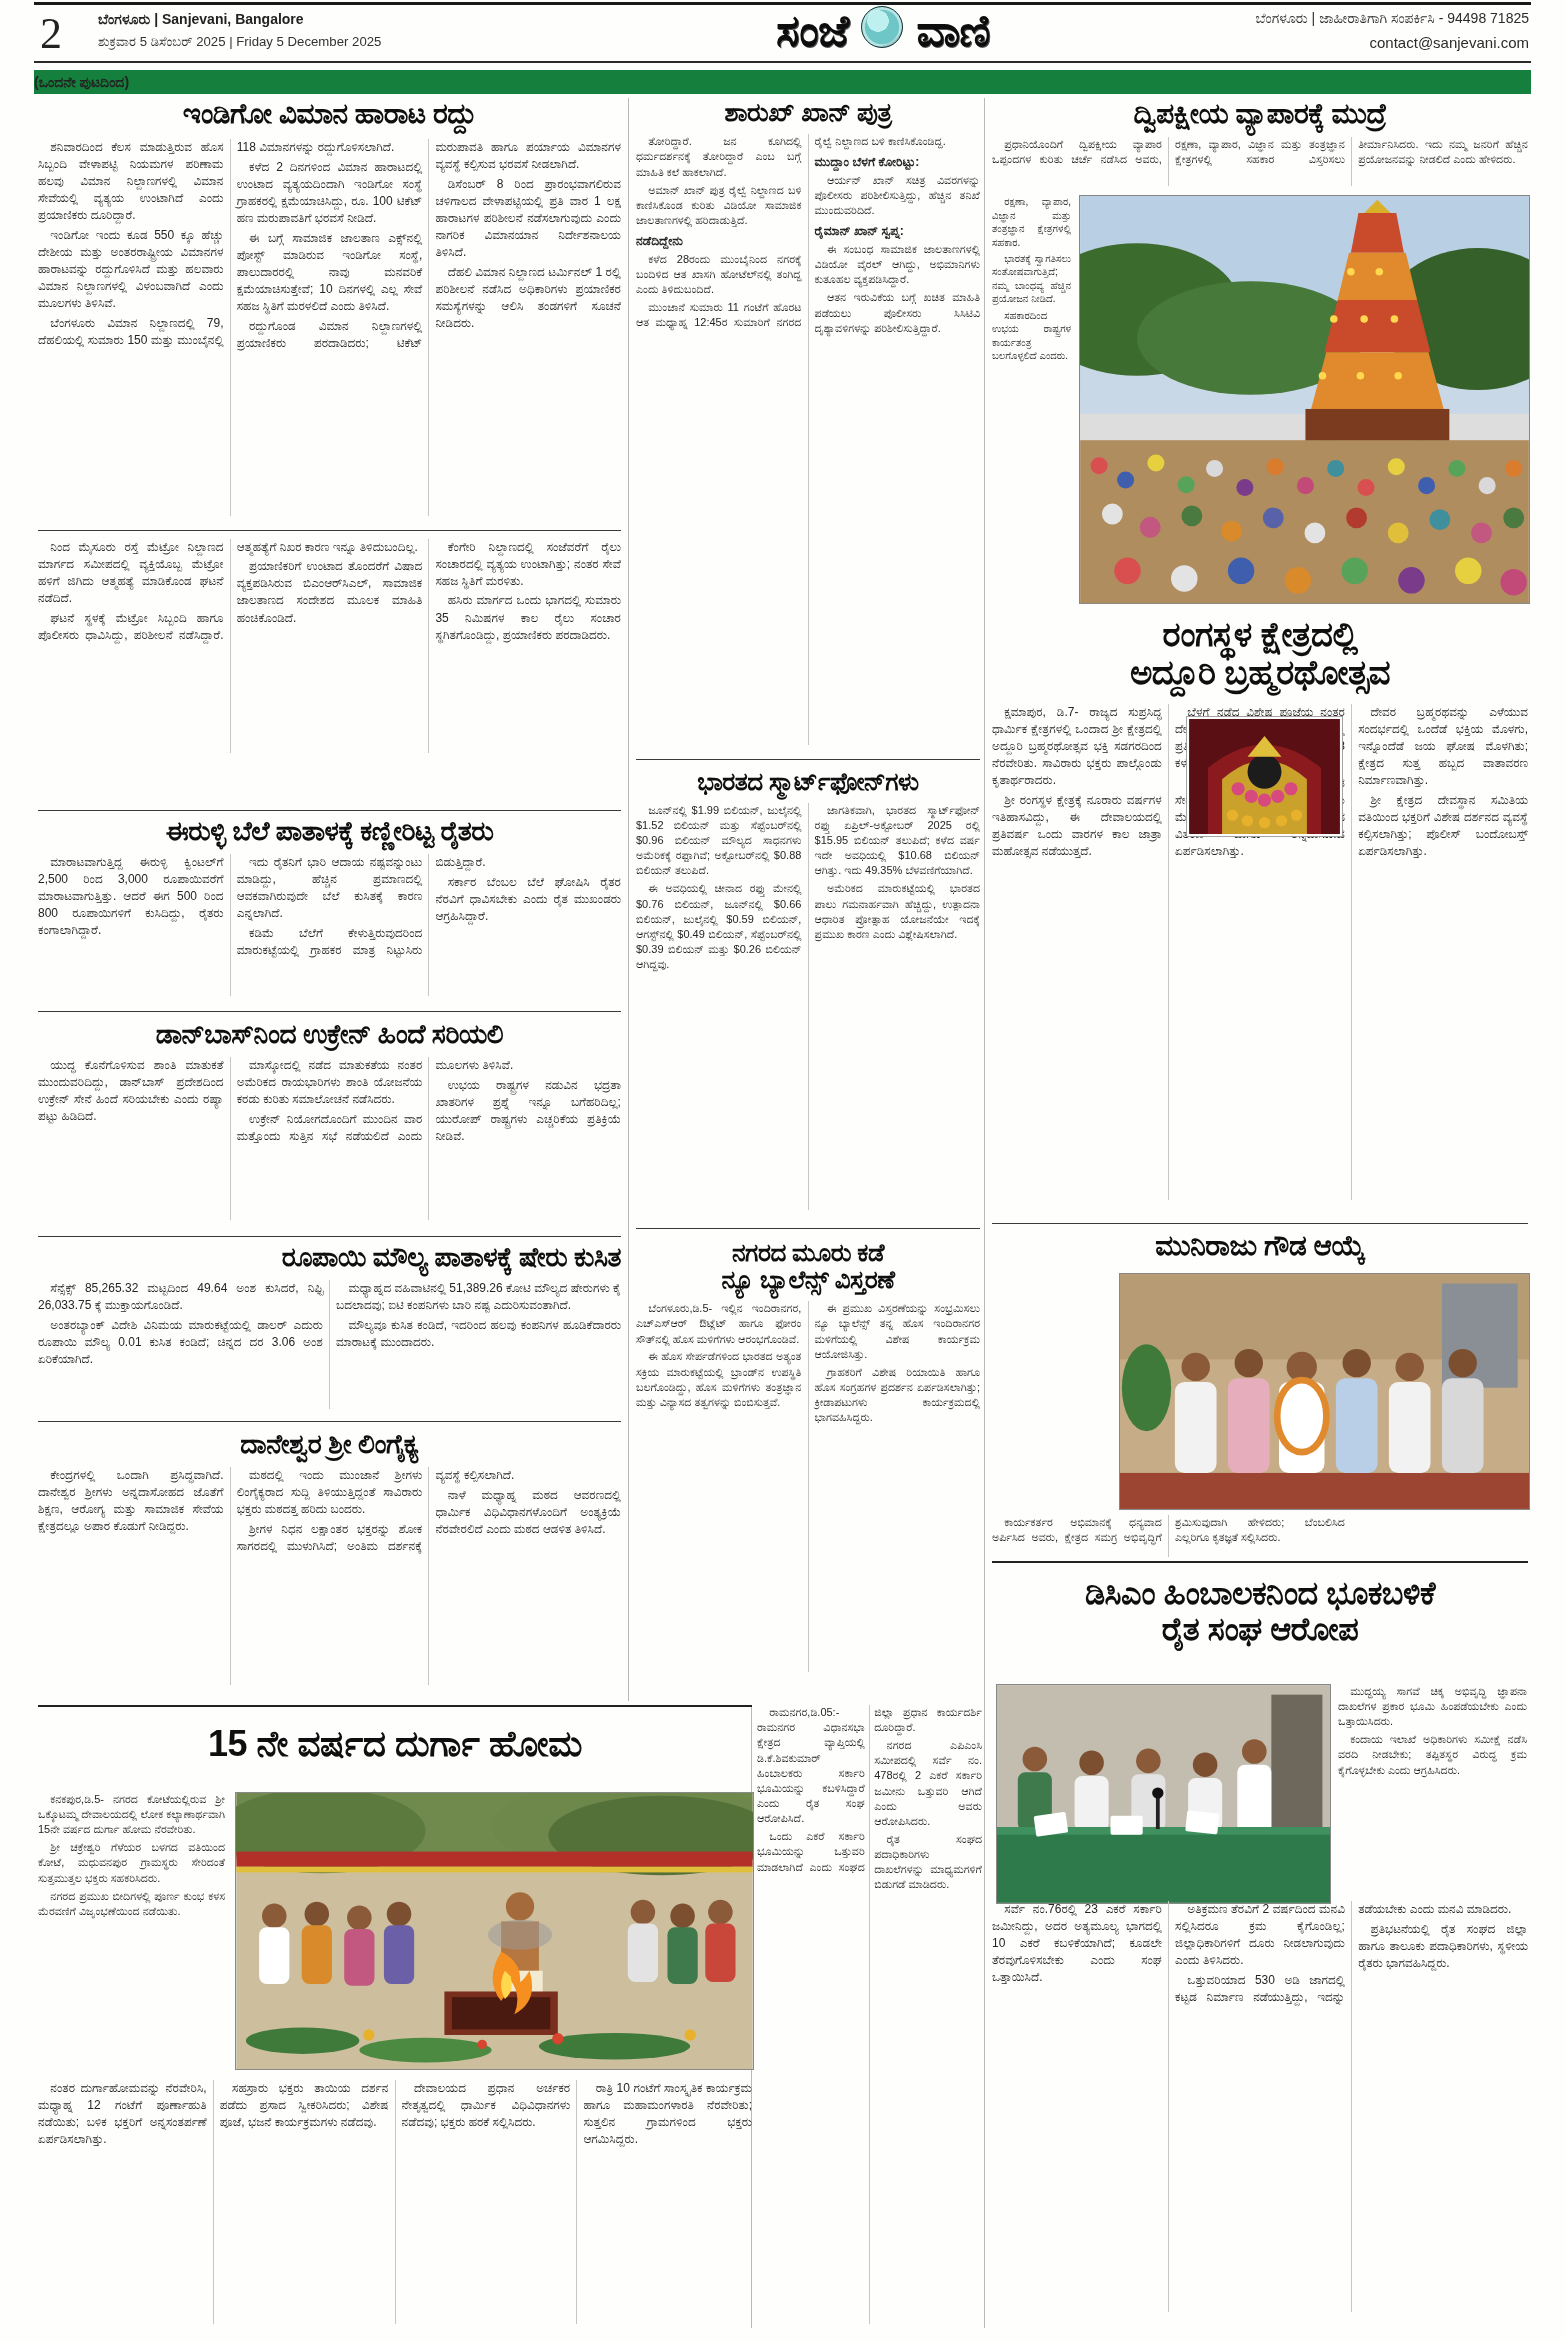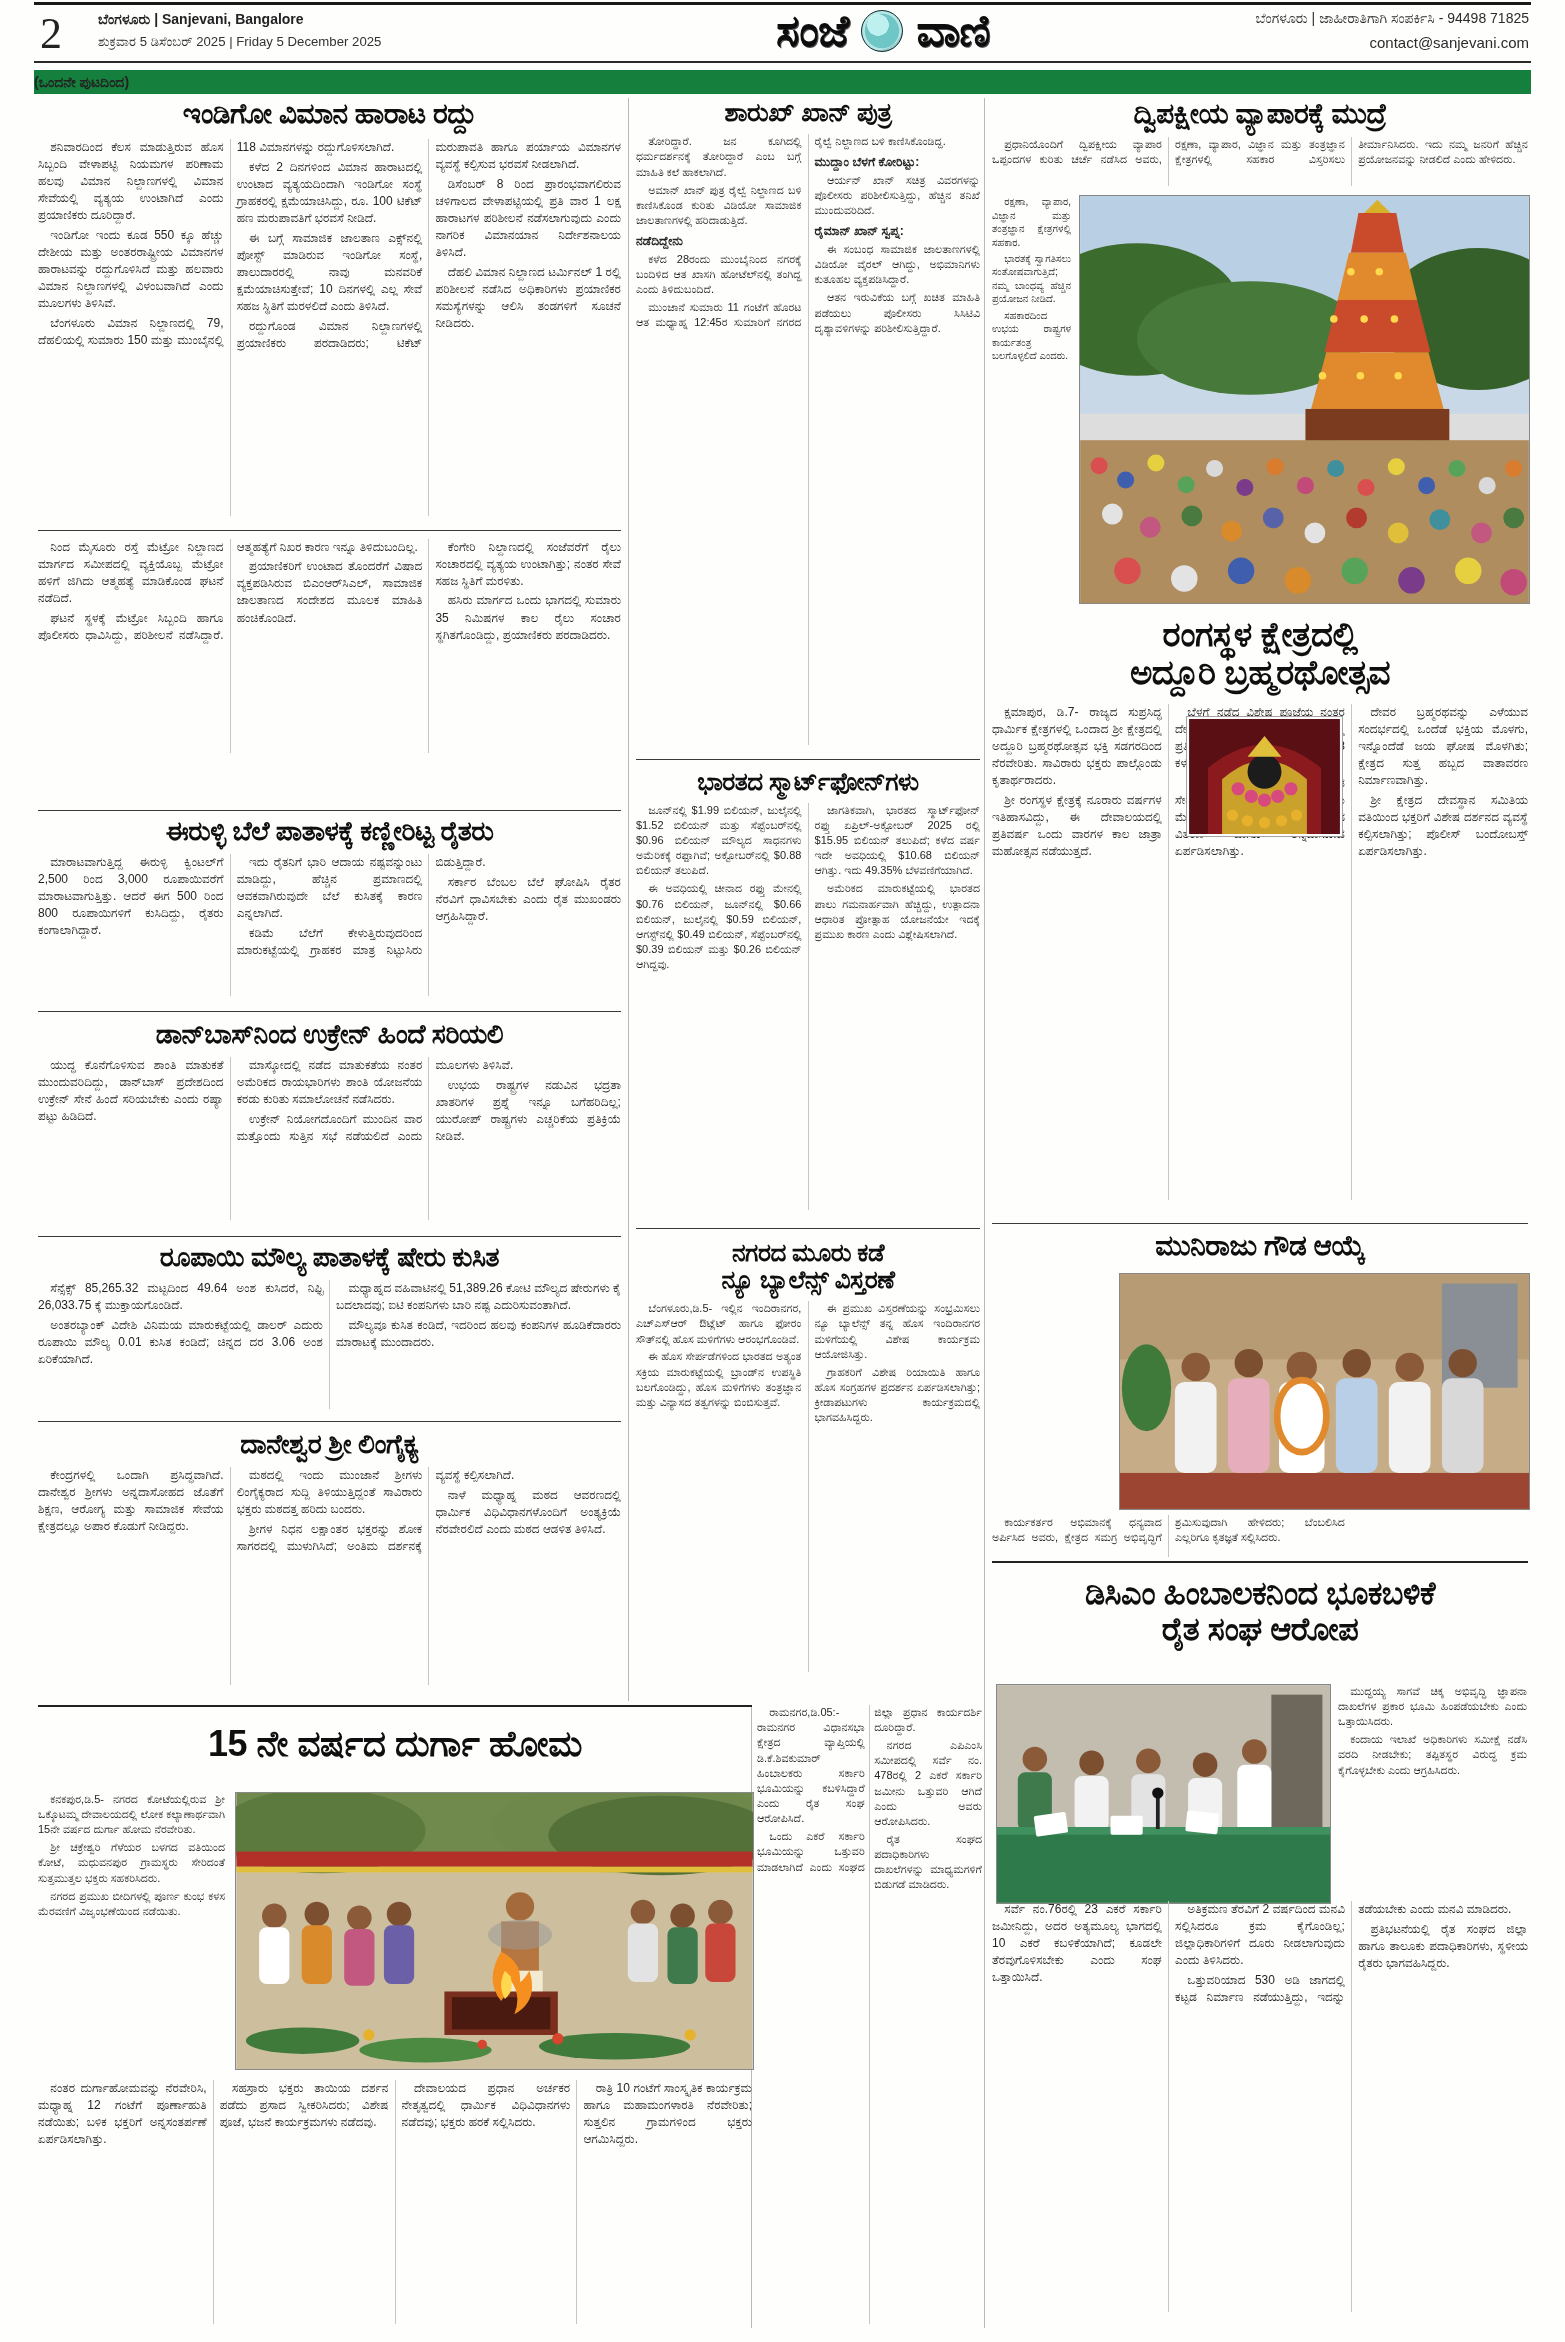--- a/index.html
+++ b/index.html
@@ -6,21 +6,21 @@
   html,body{margin:0;padding:0;background:#9a9a9a;}
   .page{position:relative;width:1565px;height:2342px;background:#fefefdf2;background:#fefefd;
         font-family:"Liberation Sans","DejaVu Sans",sans-serif;color:#1c1c1c;overflow:hidden;margin:0 auto;}
   .abs{position:absolute;}
   
   .topline{left:34px;top:1.9px;width:1497px;height:2.8px;background:#1a1a1a;}
   .headline-rule{left:34px;top:61px;width:1497px;height:1.9px;background:#2a2a2a;}
   .pageno{left:40px;top:7.6px;font-size:44px;font-weight:400;color:#222;font-family:"Liberation Serif","DejaVu Serif",serif;}
   .ed1{left:98px;top:11.4px;font-size:14px;font-weight:700;color:#222;}
   .ed2{left:98px;top:34px;font-size:13.2px;color:#333;}
-  .masthead{left:776px;top:5.7px;display:flex;align-items:center;gap:13px;}
+  .masthead{left:776px;top:5.7px;display:flex;gap:13px;}
   .masthead .mtxt{font-size:44px;font-weight:900;color:#0d0d0d;letter-spacing:-0.9px;text-shadow:0.9px 0.9px 0 #555;}
   .emblem{width:40px;height:40px;border-radius:50%;background:radial-gradient(circle at 40% 35%,#bdf0ee 0 30%,#6ec6c6 31% 70%,#2e8c8c 71% 100%);border:1.9px solid #133;box-shadow:inset 0 0 0 2.8px #ffffff88;}
   .contact1{left:1041px;top:9.5px;width:488px;text-align:right;font-size:14px;color:#2b2b2b;}
   .contact2{left:1041px;top:34px;width:488px;text-align:right;font-size:15px;color:#2b2b2b;}
   .graystrip{left:34px;top:70px;width:1497px;height:24px;background:#15803d;display:flex;align-items:center;justify-content:flex-start;
              font-size:14px;font-weight:700;color:#222;}
   
   .headln{font-weight:800;text-align:center;margin:0;color:#0f0f0f;letter-spacing:-0.5px;line-height:1.12;}
   .cols{column-gap:13.2px;column-rule:0.9px solid #c6c6c6;text-align:justify;font-size:12px;line-height:1.42;color:#242424;}
   .c2{column-count:2}.c3{column-count:3}.c4{column-count:4}
@@ -100,21 +100,21 @@
     <h2 class="headln" style="font-size:26.5px;margin-top:7.6px;">ಡಾನ್‌ಬಾಸ್‌ನಿಂದ ಉಕ್ರೇನ್ ಹಿಂದೆ ಸರಿಯಲಿ</h2>
     <div class="cols c3" style="margin-top:7.6px;height:163px;overflow:hidden;">
         <p class="para">ಯುದ್ಧ ಕೊನೆಗೊಳಿಸುವ ಶಾಂತಿ ಮಾತುಕತೆ ಮುಂದುವರಿದಿದ್ದು, ಡಾನ್‌ಬಾಸ್ ಪ್ರದೇಶದಿಂದ ಉಕ್ರೇನ್ ಸೇನೆ ಹಿಂದೆ ಸರಿಯಬೇಕು ಎಂದು ರಷ್ಯಾ ಪಟ್ಟು ಹಿಡಿದಿದೆ.</p>
         <p class="para">ಮಾಸ್ಕೋದಲ್ಲಿ ನಡೆದ ಮಾತುಕತೆಯ ನಂತರ ಅಮೆರಿಕದ ರಾಯಭಾರಿಗಳು ಶಾಂತಿ ಯೋಜನೆಯ ಕರಡು ಕುರಿತು ಸಮಾಲೋಚನೆ ನಡೆಸಿದರು.</p>
         <p class="para">ಉಕ್ರೇನ್ ನಿಯೋಗದೊಂದಿಗೆ ಮುಂದಿನ ವಾರ ಮತ್ತೊಂದು ಸುತ್ತಿನ ಸಭೆ ನಡೆಯಲಿದೆ ಎಂದು ಮೂಲಗಳು ತಿಳಿಸಿವೆ.</p>
         <p class="para">ಉಭಯ ರಾಷ್ಟ್ರಗಳ ನಡುವಿನ ಭದ್ರತಾ ಖಾತರಿಗಳ ಪ್ರಶ್ನೆ ಇನ್ನೂ ಬಗೆಹರಿದಿಲ್ಲ; ಯುರೋಪ್ ರಾಷ್ಟ್ರಗಳು ಎಚ್ಚರಿಕೆಯ ಪ್ರತಿಕ್ರಿಯೆ ನೀಡಿವೆ.</p>
       </div>
   </section>
 
   <section class="abs rt" style="left:38px;top:1236px;width:583px;height:182px;">
-    <h2 class="headln" style="font-size:26.5px;margin-top:5.7px;">ರೂಪಾಯಿ ಮೌಲ್ಯ ಪಾತಾಳಕ್ಕೆ ಷೇರು ಕುಸಿತ</h2>
+    <h2 class="headln" style="font-size:26.5px;margin-top:5.7px;text-align:right;">ರೂಪಾಯಿ ಮೌಲ್ಯ ಪಾತಾಳಕ್ಕೆ ಷೇರು ಕುಸಿತ</h2>
     <div class="cols c2" style="margin-top:7.6px;height:129px;overflow:hidden;">
         <p class="para">ಸೆನ್ಸೆಕ್ಸ್ 85,265.32 ಮಟ್ಟದಿಂದ 49.64 ಅಂಶ ಕುಸಿದರೆ, ನಿಫ್ಟಿ 26,033.75 ಕ್ಕೆ ಮುಕ್ತಾಯಗೊಂಡಿದೆ.</p>
         <p class="para">ಅಂತರಬ್ಯಾಂಕ್ ವಿದೇಶಿ ವಿನಿಮಯ ಮಾರುಕಟ್ಟೆಯಲ್ಲಿ ಡಾಲರ್ ಎದುರು ರೂಪಾಯಿ ಮೌಲ್ಯ 0.01 ಕುಸಿತ ಕಂಡಿದೆ; ಚಿನ್ನದ ದರ 3.06 ಅಂಶ ಏರಿಕೆಯಾಗಿದೆ.</p>
         <p class="para">ಮಧ್ಯಾಹ್ನದ ವಹಿವಾಟಿನಲ್ಲಿ 51,389.26 ಕೋಟಿ ಮೌಲ್ಯದ ಷೇರುಗಳು ಕೈ ಬದಲಾದವು; ಐಟಿ ಕಂಪನಿಗಳು ಬಾರಿ ನಷ್ಟ ಎದುರಿಸುವಂತಾಗಿದೆ.</p>
         <p class="para">ಮೌಲ್ಯವೂ ಕುಸಿತ ಕಂಡಿದೆ, ಇದರಿಂದ ಹಲವು ಕಂಪನಿಗಳ ಹೂಡಿಕೆದಾರರು ಮಾರಾಟಕ್ಕೆ ಮುಂದಾದರು.</p>
       </div>
   </section>
 
   <section class="abs rt" style="left:38px;top:1421px;width:583px;height:280px;">
     <h2 class="headln" style="font-size:26.5px;margin-top:7.6px;">ದಾನೇಶ್ವರ ಶ್ರೀ ಲಿಂಗೈಕ್ಯ</h2>

